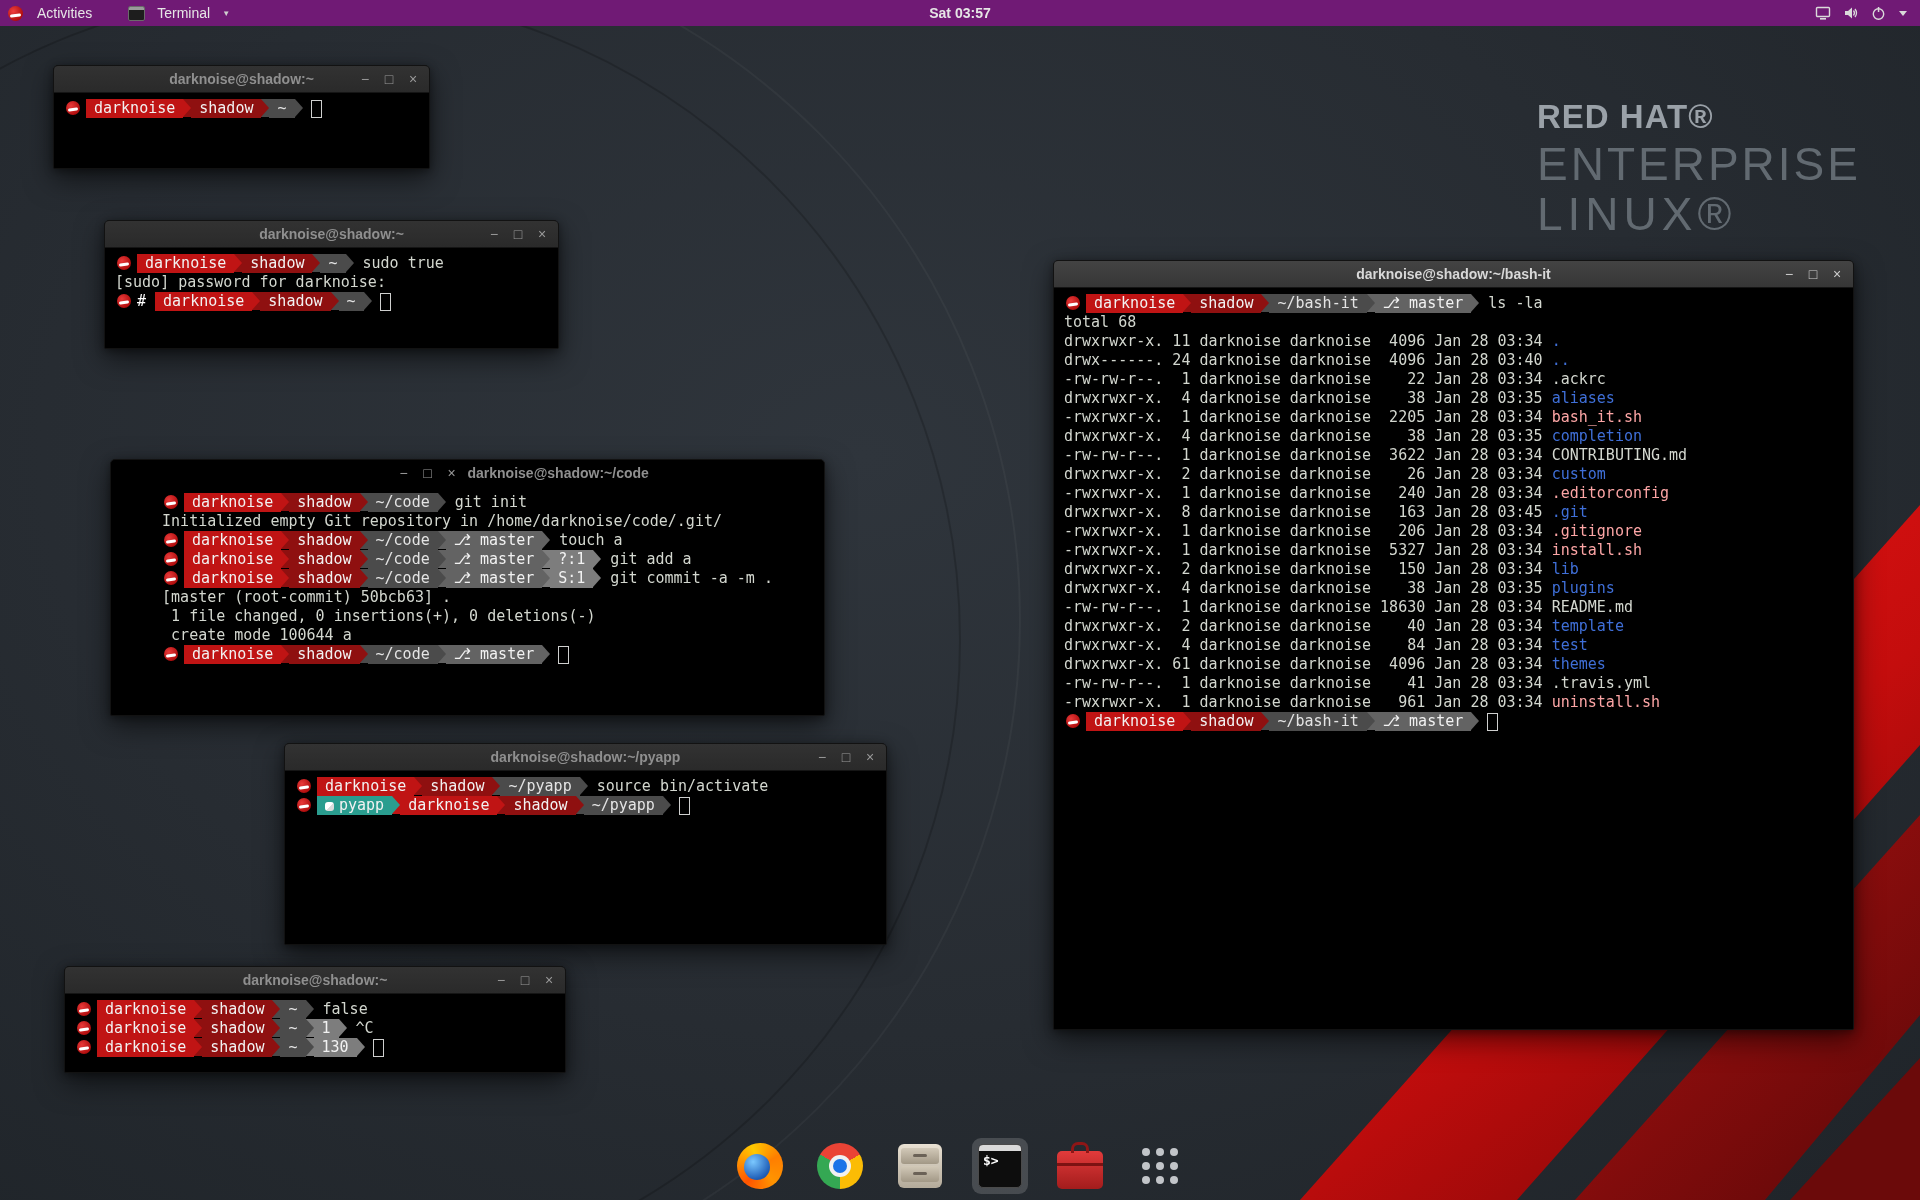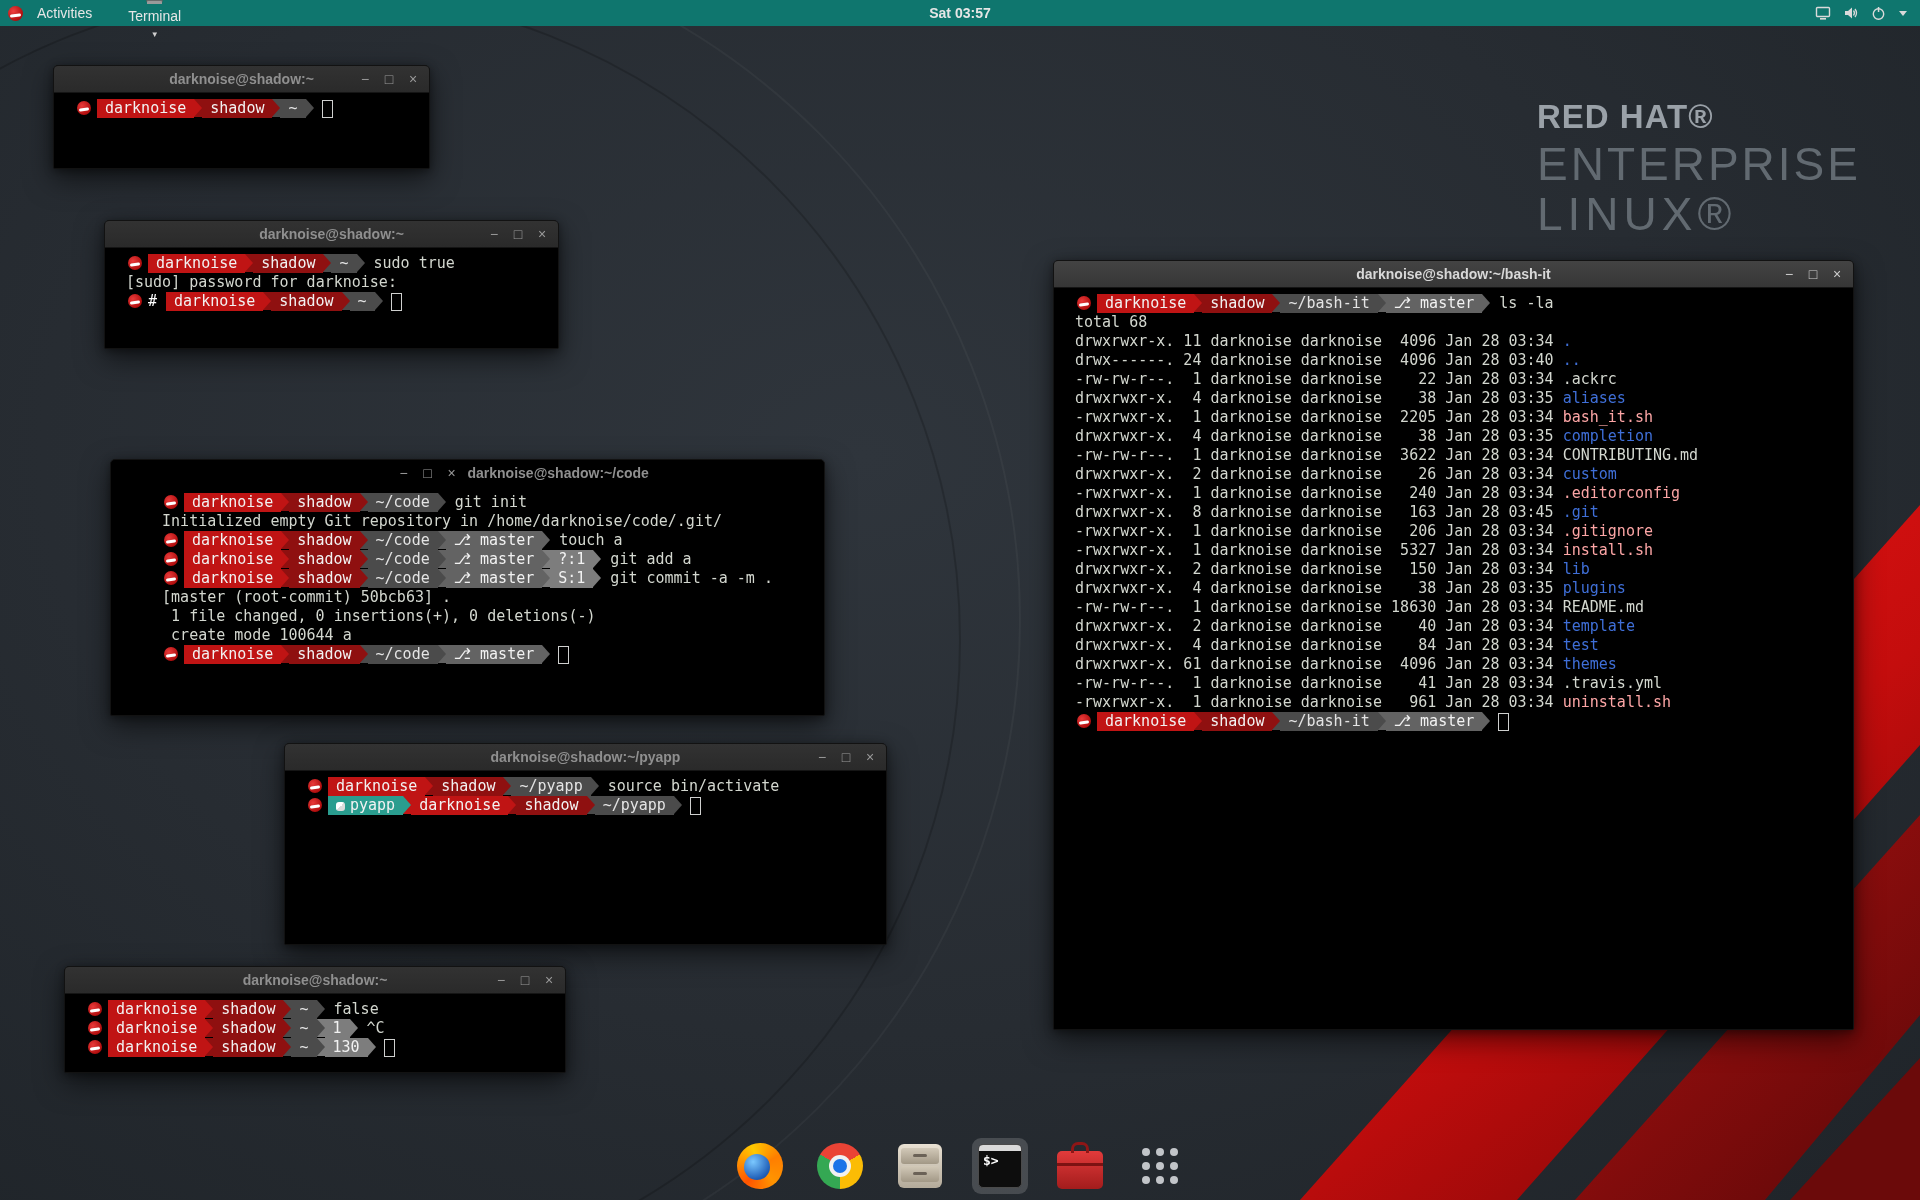--- a/index.html
+++ b/index.html
@@ -6,26 +6,26 @@
   body{
     width:1920px;height:1200px;overflow:hidden;position:relative;
     background:radial-gradient(ellipse at 45% 38%, #2f353c 0%, #272c32 55%, #1f2429 100%);
     font-family:"Liberation Sans", sans-serif;
     -webkit-font-smoothing:antialiased;
   }
   
   .wallpaper{position:absolute;left:0;top:0;z-index:0;pointer-events:none;}
   
   .topbar{
-    position:absolute;left:0;top:0;width:100%;height:26px;background:#0f766e;
+    position:absolute;left:0;top:0;width:100%;height:26px;background:#701a75;
     color:#e6e6e6;font-size:14px;display:flex;align-items:center;z-index:50;
   }
   .tb-left{display:flex;align-items:center;gap:8px;padding-left:8px;}
   .tb-activities{display:flex;align-items:center;gap:6px;padding:0 6px;height:26px;}
-  .tb-appmenu{display:flex;align-items:center;gap:6px;padding:0 8px;height:26px;margin-left:14px;flex-direction:column;}
+  .tb-appmenu{display:flex;align-items:center;gap:12px;padding:0 8px;height:26px;margin-left:14px;}
   .tb-caret{font-size:8px;color:#cfcfcf;}
   .tb-clock{position:absolute;left:0;right:0;text-align:center;font-weight:bold;font-size:14px;pointer-events:none;}
   .tb-clock span{pointer-events:auto;}
   .tb-right{margin-left:auto;display:flex;align-items:center;gap:12px;padding-right:12px;height:26px;}
   .tb-right svg{display:block;}
   .mini-term{width:15px;height:13px;background:#1d1d1d;border:1px solid #6a6a6a;border-radius:2px;position:relative;}
   .mini-term::after{content:"";position:absolute;left:0;top:0;right:0;height:3px;background:#9a9a9a;border-radius:1px 1px 0 0;}
   .rh-dot{width:15px;height:15px;border-radius:50%;background:radial-gradient(circle at 35% 35%, #ee4040, #b00d0d 72%);position:relative;display:inline-block;}
   .rh-dot::after{content:"";position:absolute;left:2px;right:2px;top:8px;height:3px;background:#fff;border-radius:2px;transform:rotate(-8deg);}
   
@@ -46,21 +46,21 @@
   .term-window.focused .titlebar{background:linear-gradient(#434343,#363636);}
   .titlebar .title{
     position:absolute;left:0;right:0;top:0;height:26px;line-height:26px;text-align:center;
     font-size:14px;font-weight:bold;color:#8f8f8f;
   }
   .term-window.focused .titlebar .title{color:#d8d8d8;}
   .controls{position:absolute;right:6px;top:0;height:26px;display:flex;align-items:center;gap:4px;}
   .wbtn{width:20px;text-align:center;font-size:14px;color:#9a9a9a;line-height:26px;}
   .term-window.focused .wbtn{color:#cdcdcd;}
   .term-body{
-    flex:1;background:#000;padding:6px 21px;overflow:hidden;border-radius:0 0 2px 2px;
+    flex:1;background:#000;padding:6px 10px;overflow:hidden;border-radius:0 0 2px 2px;
     font-family:"DejaVu Sans Mono", monospace;font-size:15px;line-height:19px;color:#d3d7cf;
   }
   .tline{height:19px;white-space:pre;}
   .seg{display:inline-block;height:19px;line-height:19px;padding:0 8px;color:#f2f2f2;vertical-align:top;}
   .sg-user{background:#c01414;}
   .sg-host{background:#8f1010;}
   .sg-path{background:#4b4b4b;color:#e4e4e4;}
   .sg-git{background:#636363;}
   .sg-status{background:#7d7d7d;}
   .sg-exit{background:#7d7d7d;}

